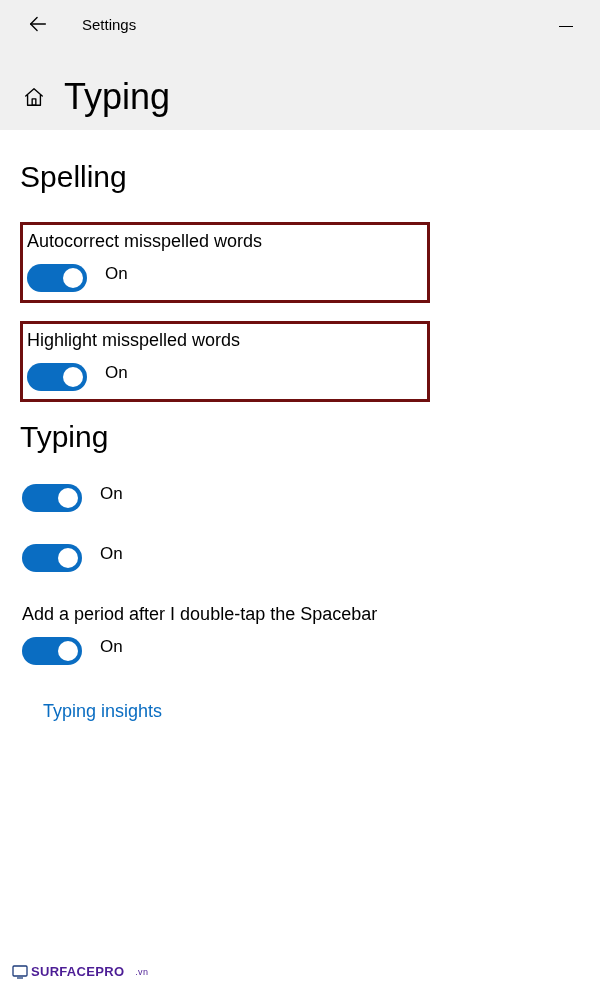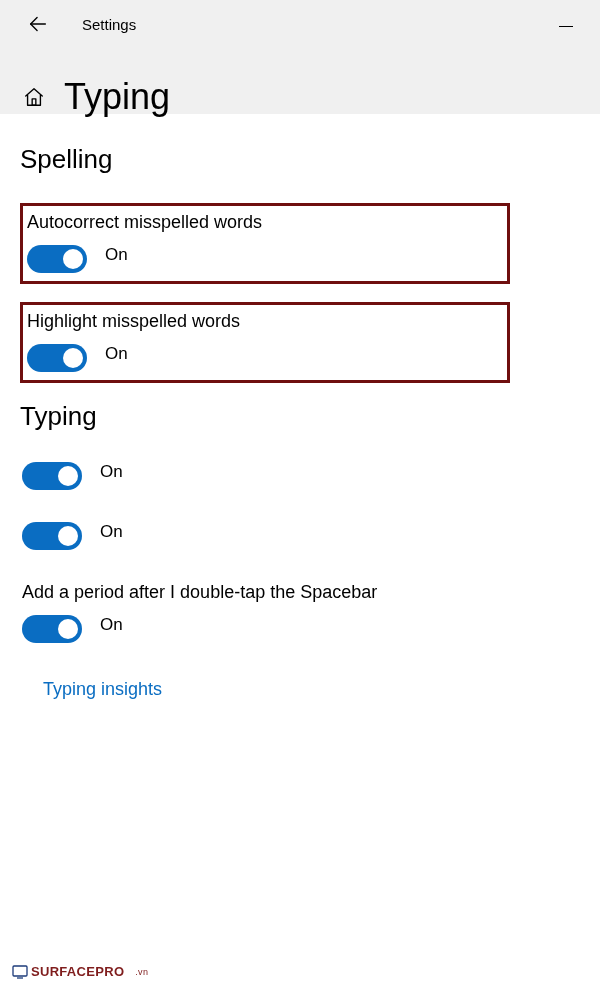--- a/index.html
+++ b/index.html
@@ -6,21 +6,21 @@
     body {
       font-family: "Segoe UI", -apple-system, sans-serif;
       background: #ffffff;
       color: #000000;
       width: 600px;
       height: 991px;
       overflow: hidden;
     }
     .header-bar {
       background: #f0f0f0;
-      height: 114px;
+      height: 130px;
       position: relative;
       padding: 0;
     }
     .titlebar {
       display: flex;
       align-items: center;
       padding: 10px 16px;
       position: relative;
     }
     .back-btn {
@@ -70,34 +70,34 @@
     }
     .page-title {
       font-size: 36px;
       font-weight: 400;
       color: #000;
     }
     .content {
       padding: 20px 20px 0 20px;
     }
     .section-title {
-      font-size: 26px;
+      font-size: 30px;
       font-weight: 400;
       margin-top: 16px;
       margin-bottom: 28px;
     }
     .section-title.first { margin-top: 10px; }
     .setting-item {
       margin-bottom: 20px;
       padding: 2px 2px 10px 2px;
     }
     .setting-item.highlighted {
       border: 3px solid #6f0f0f;
       padding: 6px 4px 8px 4px;
-      width: 490px;
+      width: 410px;
       margin-bottom: 18px;
     }
     .setting-label {
       font-size: 18px;
       font-weight: 400;
       color: #000;
       margin-bottom: 12px;
       display: block;
     }
     .toggle-row {
@@ -139,21 +139,21 @@
     }
     .watermark {
       position: absolute;
       bottom: 12px;
       left: 12px;
       display: flex;
       align-items: center;
       gap: 3px;
       font-size: 13px;
       font-weight: 600;
-      color: #7f1d1d;
+      color: #4c1d95;
       letter-spacing: 0.3px;
     }
     .watermark .vn { font-size: 9px; font-weight: 400; margin-left: 8px; }
   </style>
 </head>
 <body>
 
 <div class="header-bar">
   <div class="titlebar">
     <div class="back-btn">

